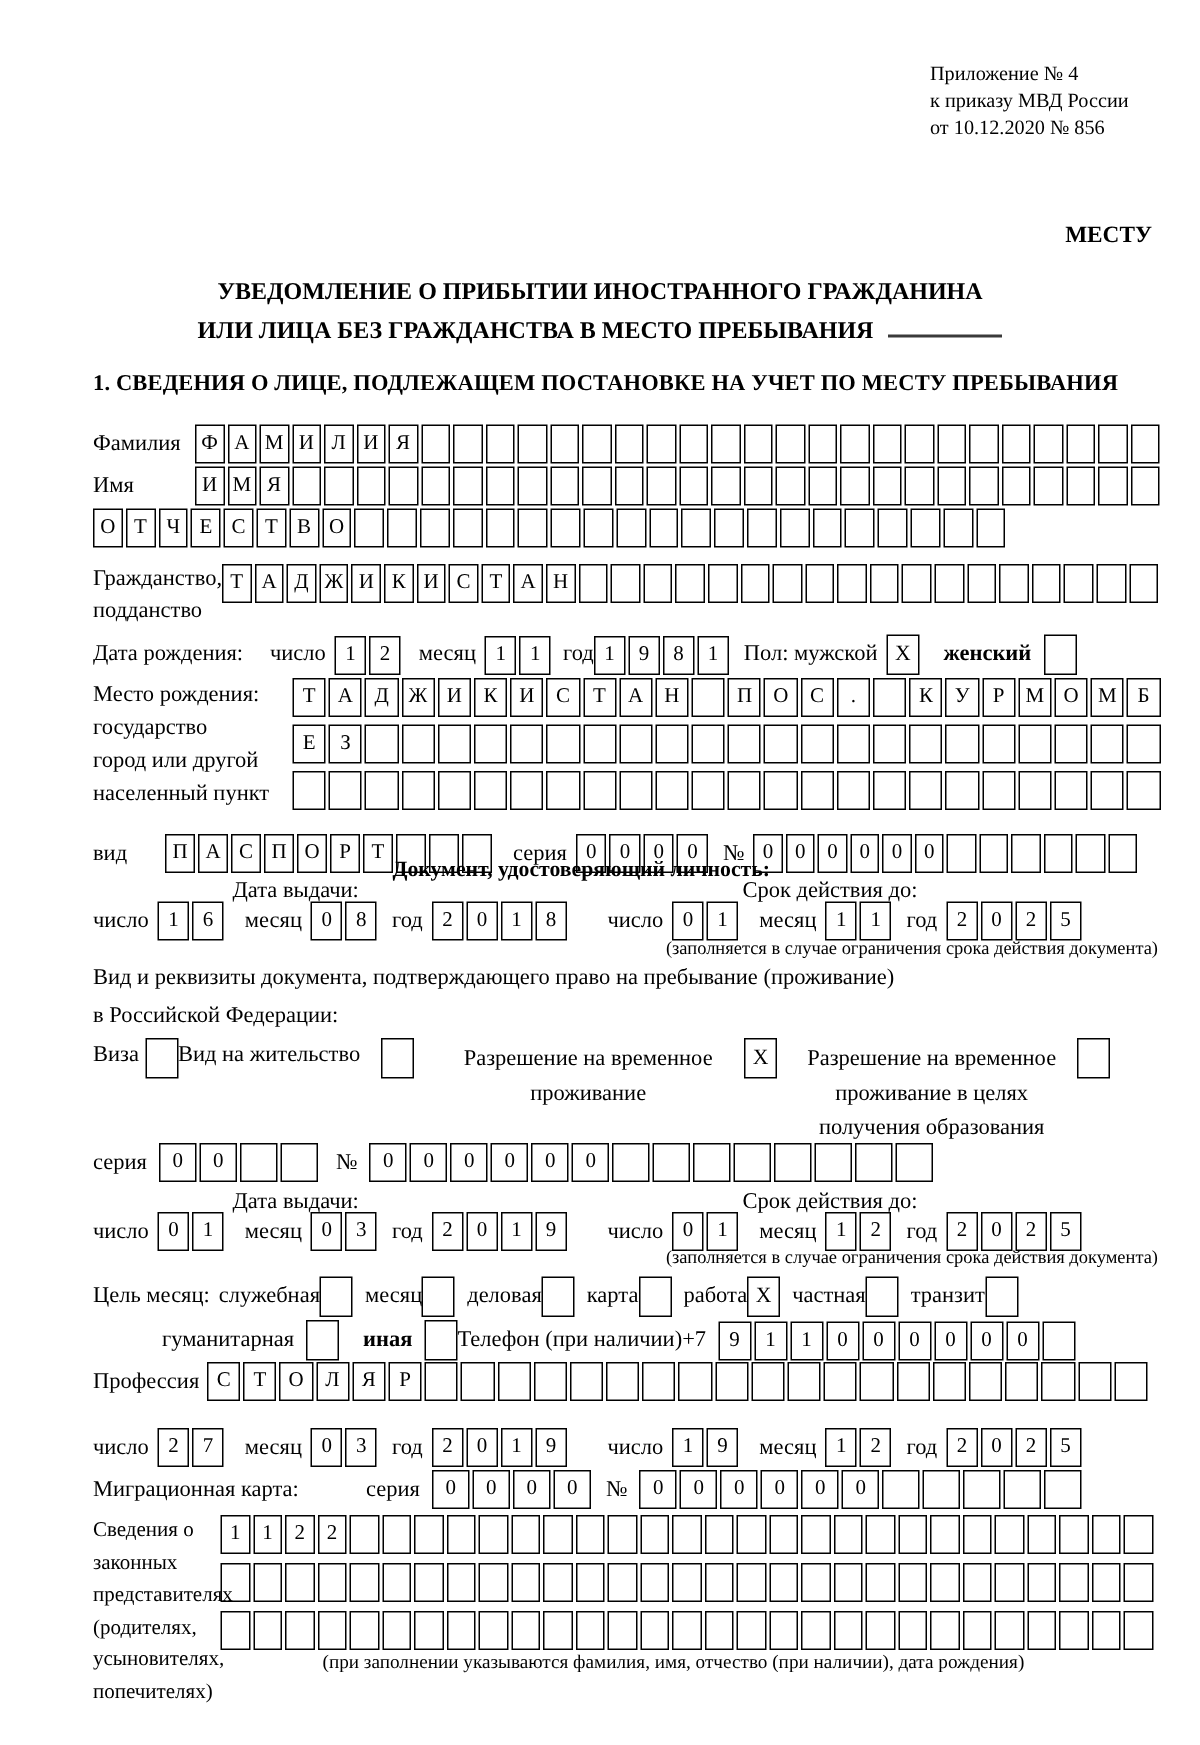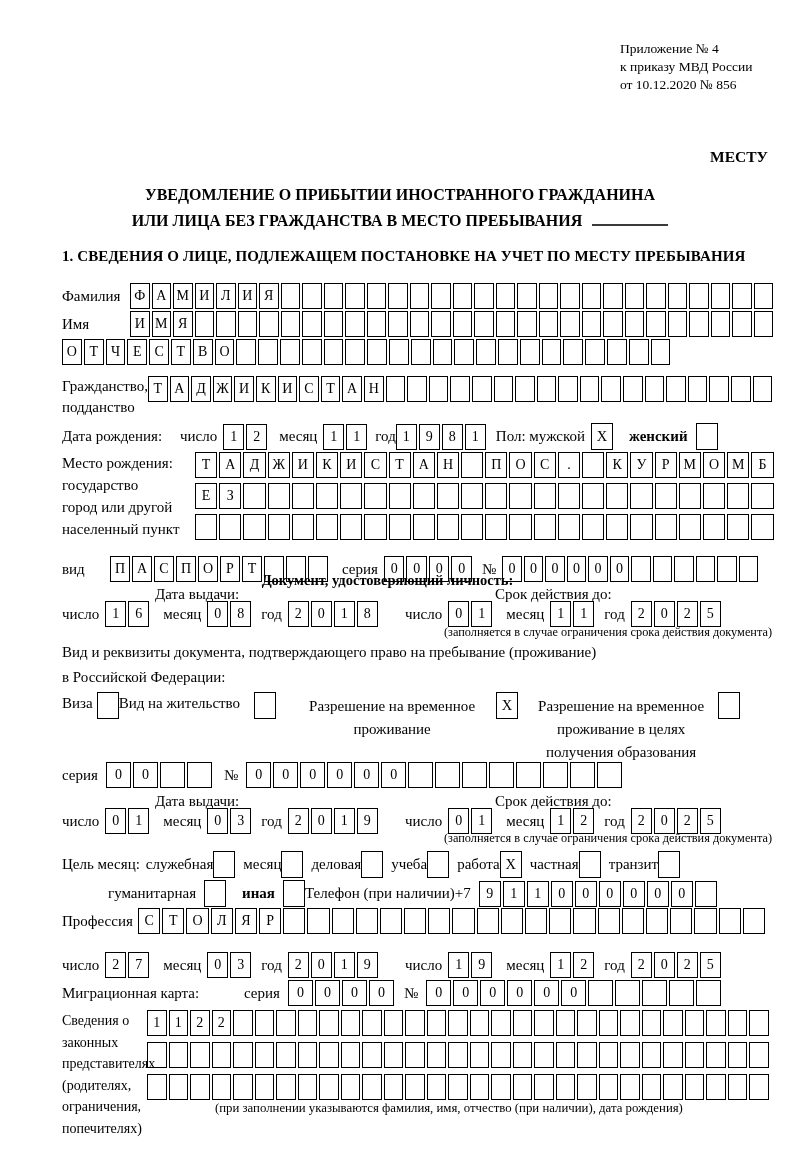--- a/index.html
+++ b/index.html
@@ -518,21 +518,21 @@
   <div class="abs note-sm" style="top:831px; right:28px">(заполняется в случае ограничения срока действия документа)</div>
 
   <div class="arow" style="top:851px">
     <span class="lbl mr6">Цель месяц:</span>
     <span class="lbl mr4">служебная</span>
     <div class="box"></div>
     <span class="lbl ml8 mr4">месяц</span>
     <div class="box"></div>
     <span class="lbl ml8 mr4">деловая</span>
     <div class="box"></div>
-    <span class="lbl ml8 mr4">учеба</span>
+    <span class="lbl ml8 mr4">карта</span>
     <div class="box"></div>
     <span class="lbl ml8 mr4">работа</span>
     <div class="box">X</div>
     <span class="lbl ml8 mr4">частная</span>
     <div class="box"></div>
     <span class="lbl ml8 mr4">транзит</span>
     <div class="box"></div>
   </div>
 
   <div class="arow" style="top:880px; left:108px">
@@ -654,21 +654,21 @@
         <div class="cell"></div>
       </div>
   </div>
 
   <div class="arow top-align" style="top:1010px">
     <div class="reps-label" style="width:85px">
       <div>Сведения о</div>
       <div>законных</div>
       <div>представителях</div>
       <div>(родителях,</div>
-      <div>ограничения,</div>
+      <div>усыновителях,</div>
       <div>попечителях)</div>
     </div>
     <div class="reps-rows">
       <div class="cells">
           <div class="cell">1</div>
           <div class="cell">1</div>
           <div class="cell">2</div>
           <div class="cell">2</div>
           <div class="cell"></div>
           <div class="cell"></div>

